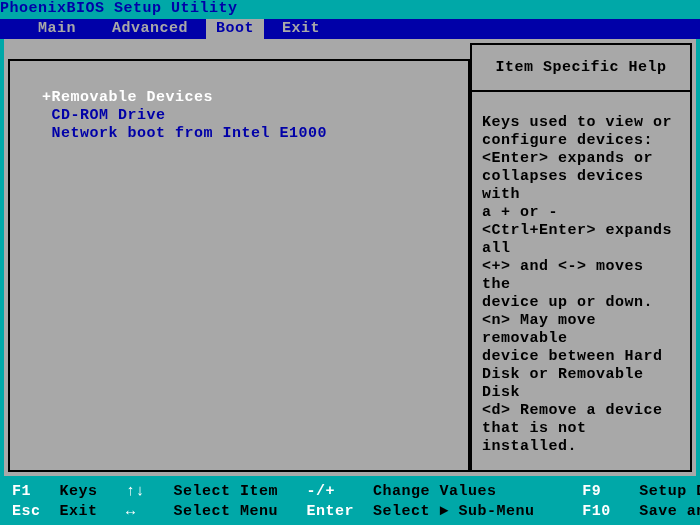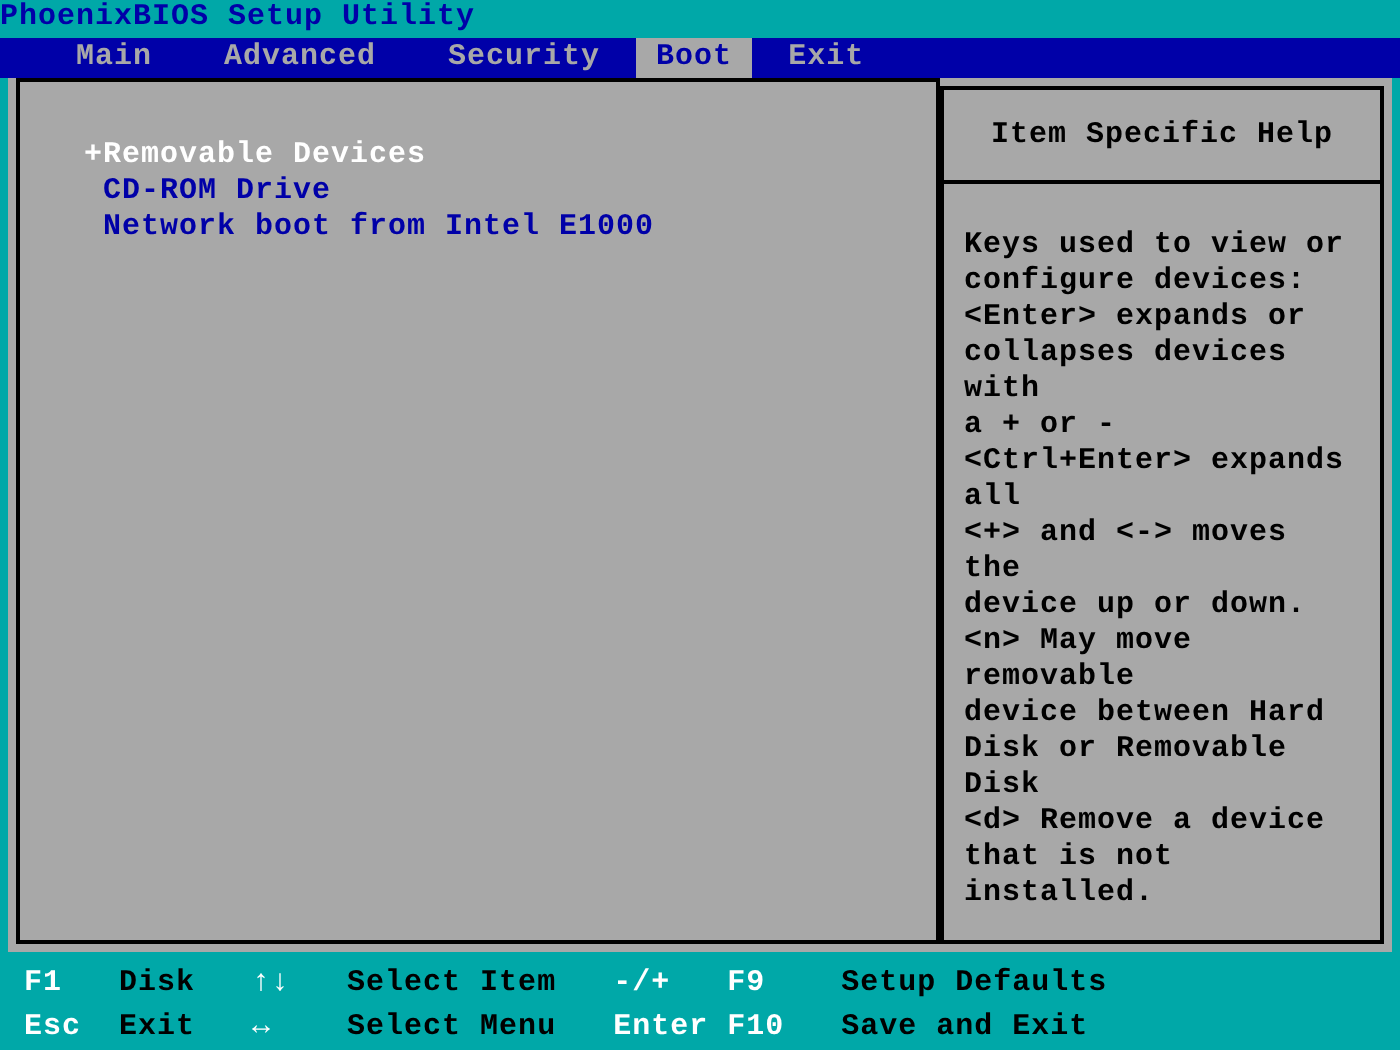--- a/index.html
+++ b/index.html
@@ -48,21 +48,21 @@
   .main-area {
     display: flex;
     background: var(--gray);
     height: 437px;
     border-left: 4px solid var(--teal);
     border-right: 4px solid var(--teal);
   }
   .boot-panel {
     flex: 1;
     border: 2px solid var(--black);
-    margin: 0 0 4px 4px;
+    margin: 20px 0 4px 4px;
     padding: 28px 20px 8px 32px;
     color: var(--blue);
   }
   .boot-item {
     line-height: 18px;
     white-space: pre;
   }
   .boot-item.selected { color: var(--white); }
   .help-panel {
     width: 222px;
@@ -81,40 +81,39 @@
     padding: 22px 12px 8px 10px;
     line-height: 18px;
     white-space: pre-wrap;
   }
   .footer {
     background: var(--teal);
     height: 50px;
     padding: 6px 8px 2px 12px;
     display: flex;
     flex-direction: column;
-    justify-content: space-between;
+    justify-content: flex-start;
   }
   .footer-row {
     display: flex;
     height: 20px;
     line-height: 20px;
     white-space: pre;
   }
   .fk { color: var(--white); }
   .fl { color: var(--black); }
 </style>
 </head>
 <body>
 
 <div class="title-bar">PhoenixBIOS Setup Utility</div>
 
 <div class="menu-bar" id="menu-bar">
     <div class="menu-tab">Main</div>
     <div class="menu-tab">Advanced</div>
-    <div class="menu-tab">Security</div>
     <div class="menu-tab active">Boot</div>
     <div class="menu-tab">Exit</div>
   </div>
 
 <div class="main-area">
   <div class="boot-panel" id="boot-panel">
       <div class="boot-item selected">+Removable Devices</div>
       <div class="boot-item"> CD-ROM Drive</div>
       <div class="boot-item"> Network boot from Intel E1000</div>
     </div>
@@ -131,15 +130,15 @@
 device up or down.
 &lt;n&gt; May move removable
 device between Hard
 Disk or Removable Disk
 &lt;d&gt; Remove a device
 that is not installed.</div>
   </div>
 </div>
 
 <div class="footer" id="footer">
-    <div class="footer-row"><span class="fk">F1  </span><span class="fl"> Disk   </span><span class="fk">↑↓  </span><span class="fl"> Select Item   </span><span class="fk">-/+   </span><span class="fk">F9   </span><span class="fl"> Setup Defaults</span></div>
-    <div class="footer-row"><span class="fk">Esc </span><span class="fl"> Exit   </span><span class="fk">↔   </span><span class="fl"> Select Menu   </span><span class="fk">Enter </span><span class="fk">F10  </span><span class="fl"> Save and Exit</span></div>
+    <div class="footer-row"><span class="fk">F1  </span><span class="fl"> Keys   </span><span class="fk">↑↓  </span><span class="fl"> Select Item   </span><span class="fk">-/+   </span><span class="fl"> Change Values         </span><span class="fk">F9   </span><span class="fl"> Setup Defaults</span></div>
+    <div class="footer-row"><span class="fk">Esc </span><span class="fl"> Exit   </span><span class="fk">↔   </span><span class="fl"> Select Menu   </span><span class="fk">Enter </span><span class="fl"> Select ► Sub-Menu     </span><span class="fk">F10  </span><span class="fl"> Save and Exit</span></div>
   </div>
 
 </body></html>

